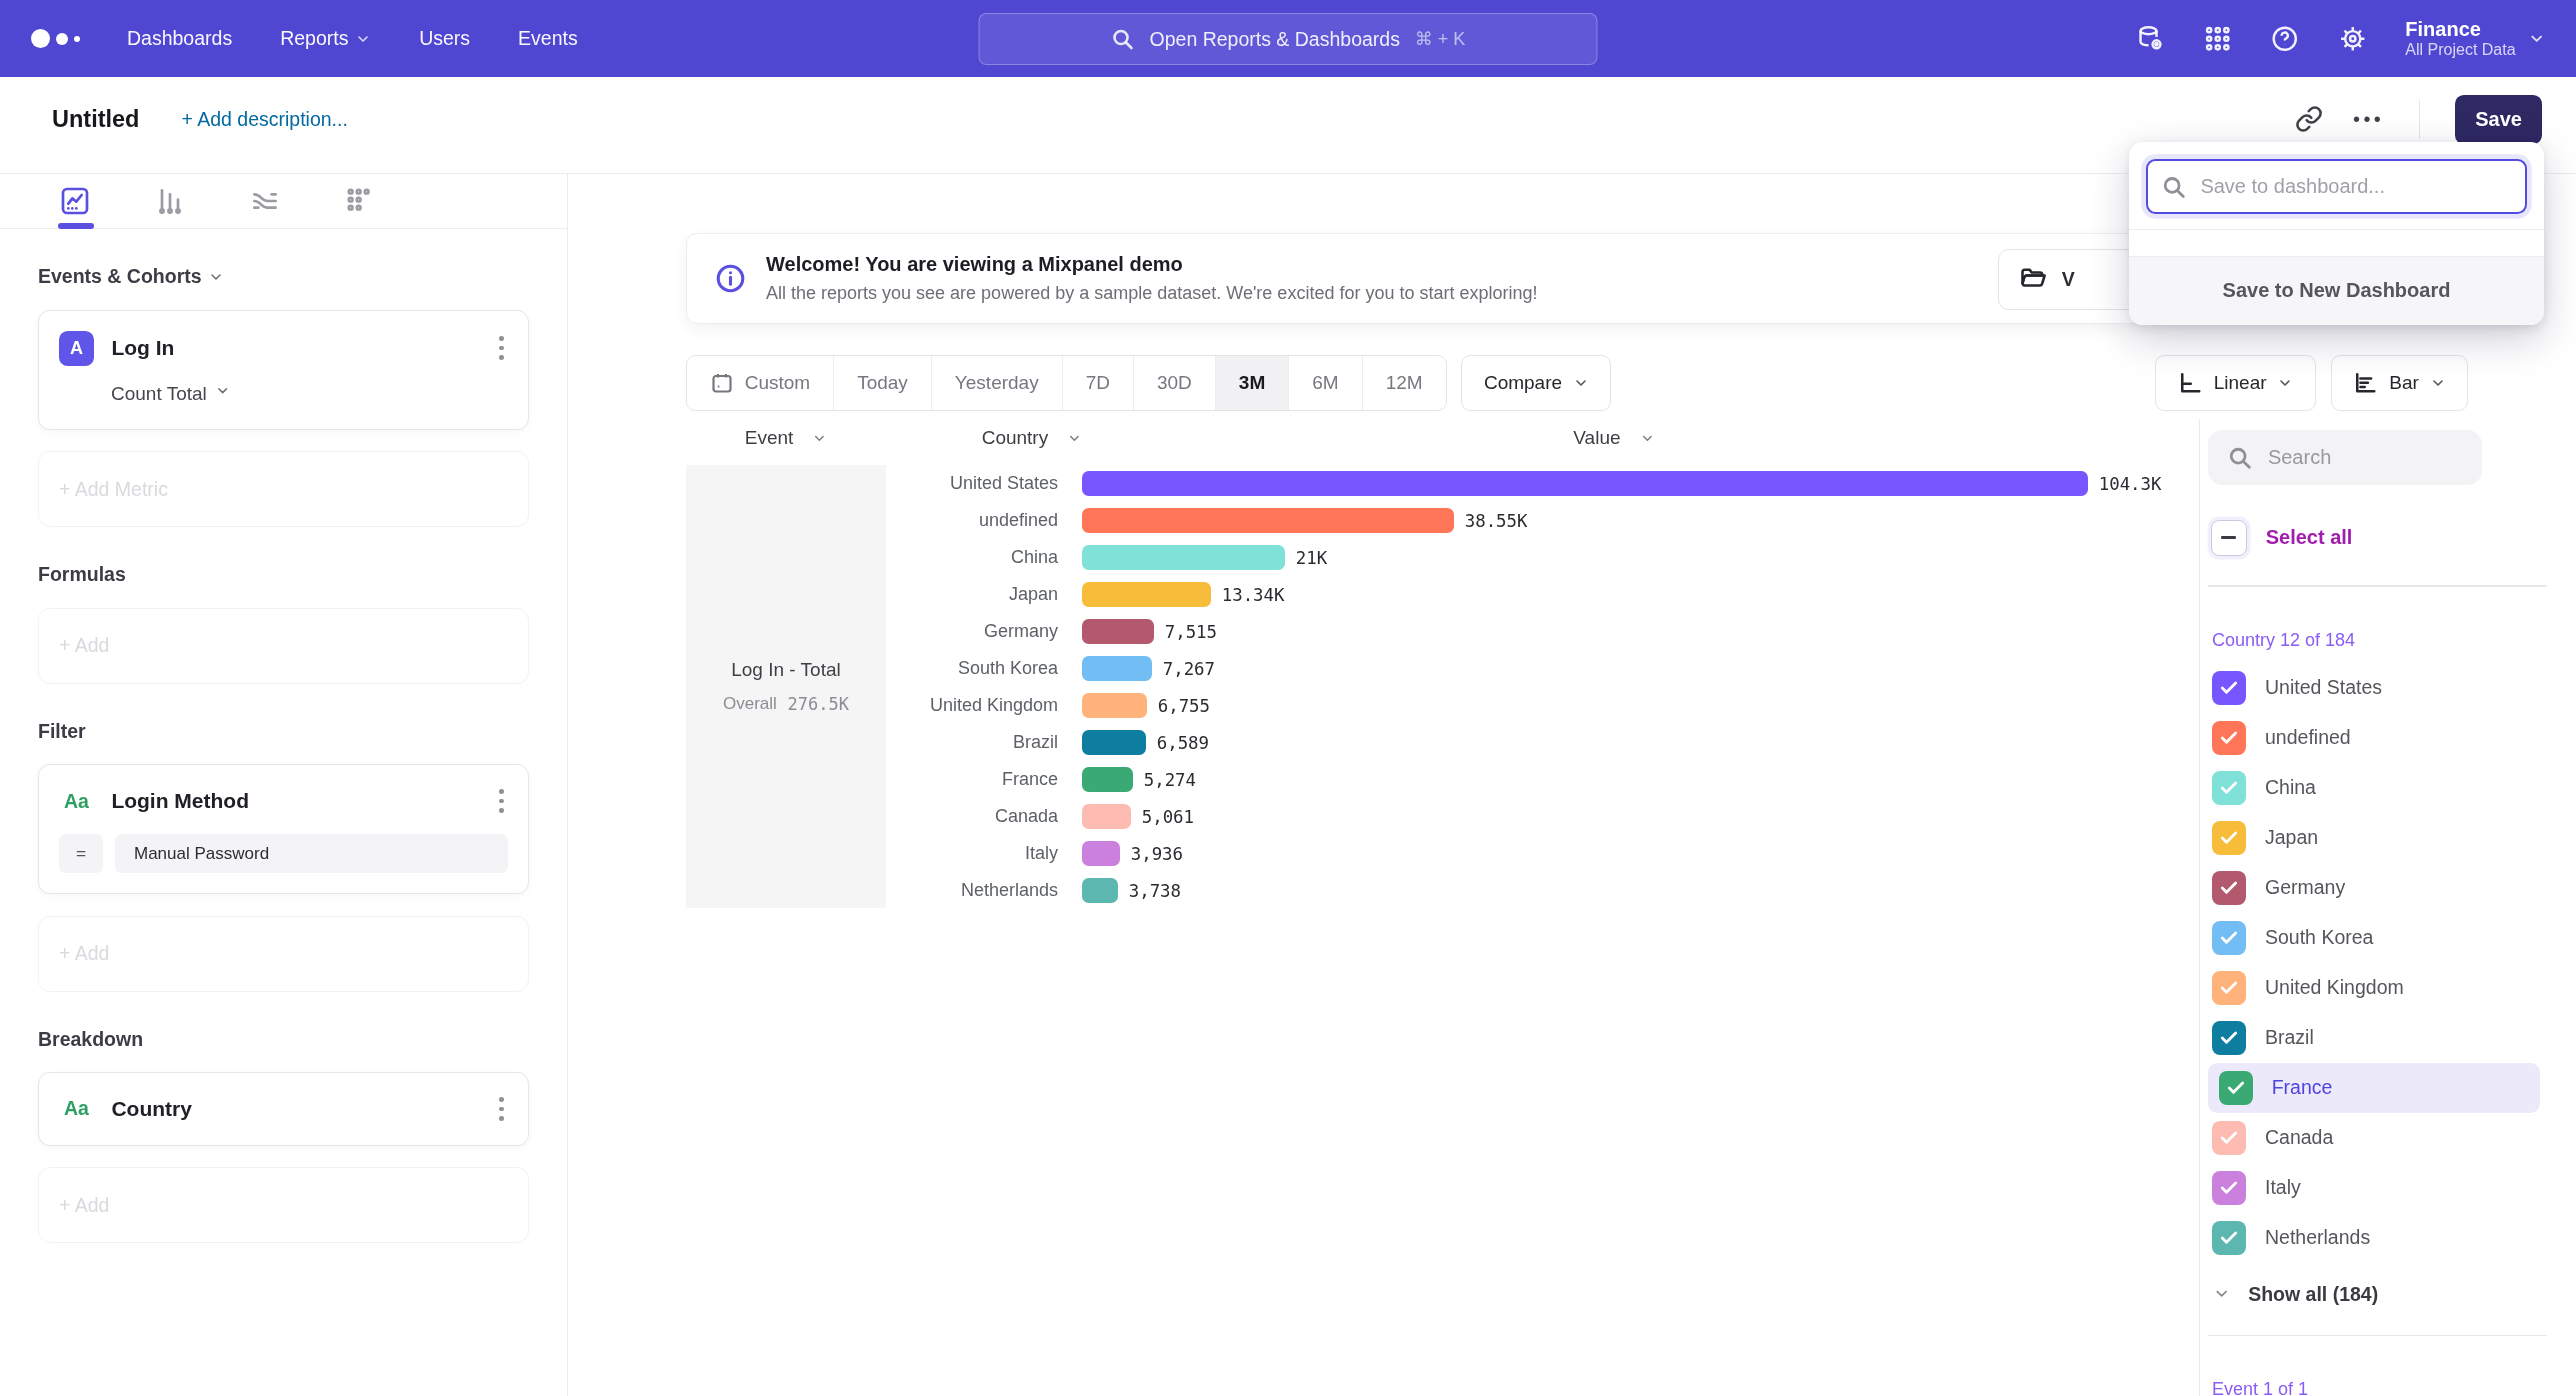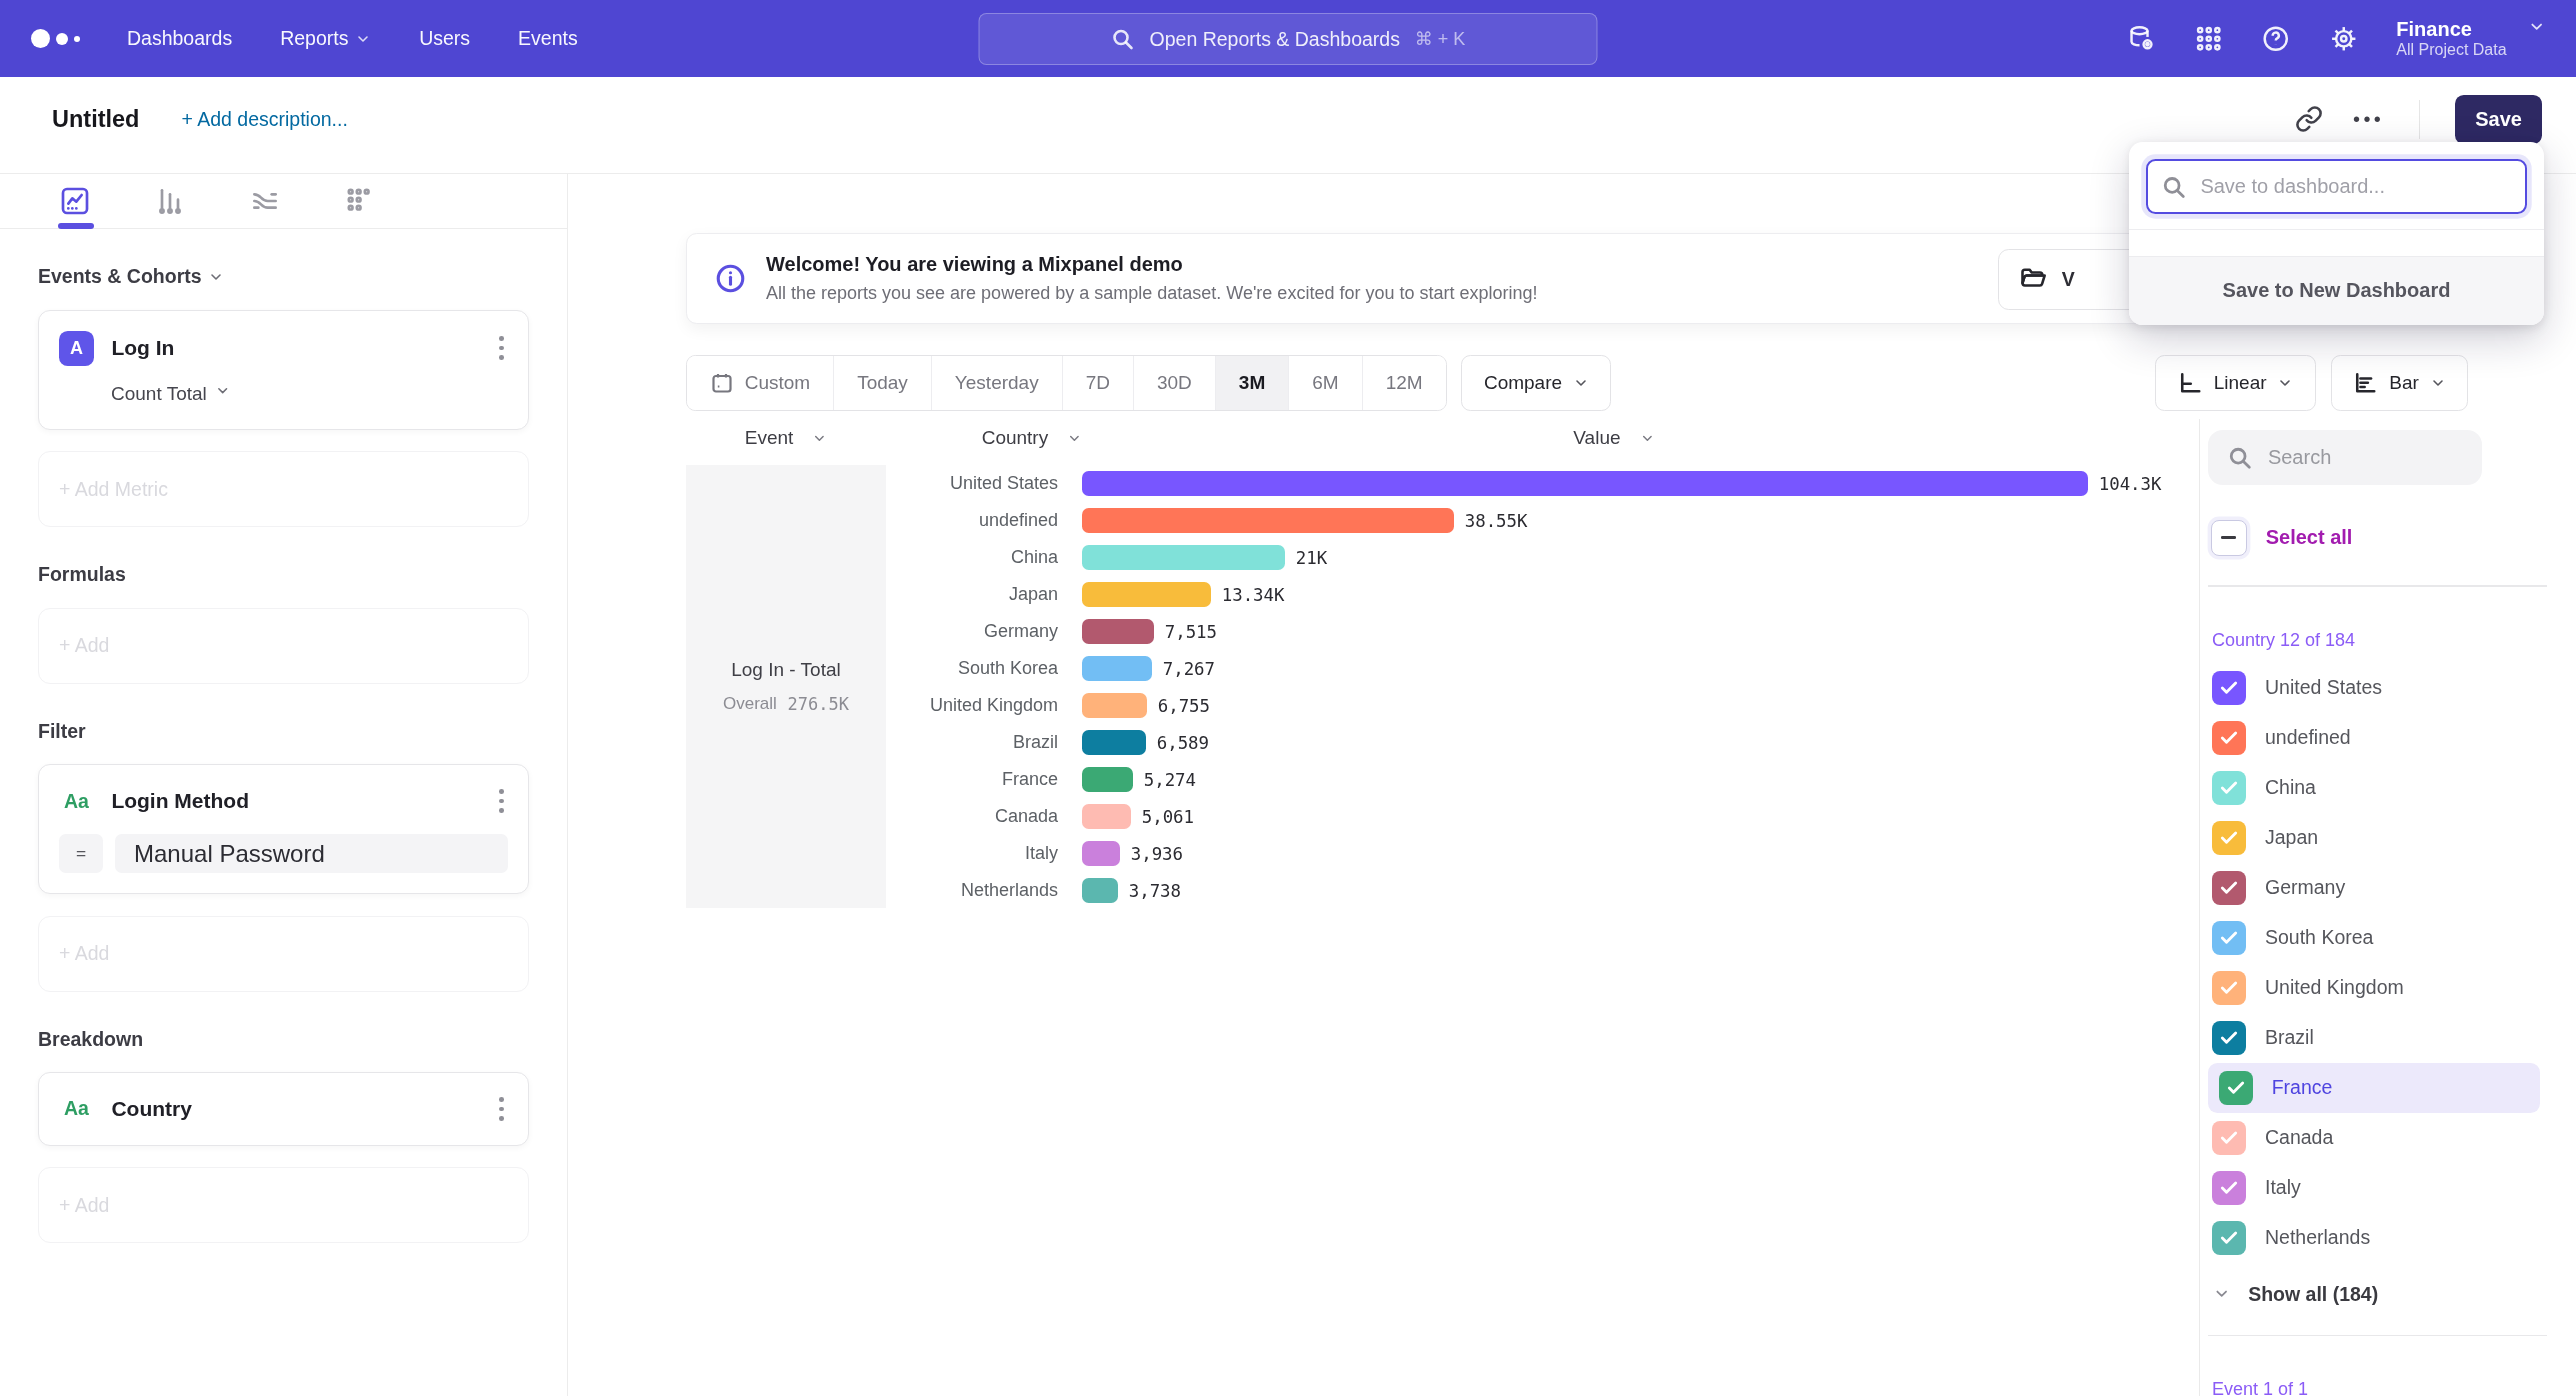--- a/index.html
+++ b/index.html
@@ -17,21 +17,21 @@
   .nav-link{color:rgba(255,255,255,.96);font-size:19.5px;display:flex;align-items:center;gap:6.7px;cursor:pointer}
   .nav-link .chev{width:16px;height:16px;color:rgba(255,255,255,.8)}
   .nav-search{position:absolute;left:50%;transform:translateX(-50%);top:13.4px;width:617px;height:50px;
       background:rgba(255,255,255,.10);border:1.3px solid rgba(255,255,255,.28);border-radius:8px;
       display:flex;align-items:center;justify-content:center;gap:14.8px;color:rgba(255,255,255,.9)}
   .nav-search .mag{width:24px;height:24px;stroke:rgba(255,255,255,.85)}
   .nav-search .q{font-size:19.5px}
   .nav-search .kbd{font-size:18px;color:rgba(255,255,255,.6)}
   .nav-right{margin-left:auto;display:flex;align-items:center;gap:38px}
   .nav-ic{width:29.5px;height:29.5px;stroke:rgba(255,255,255,.92);fill:none;stroke-width:2;cursor:pointer}
-  .proj{display:flex;gap:21px;cursor:pointer}
+  .proj{display:flex;align-items:center;gap:12px;cursor:pointer}
   .proj-name{font-size:20px;font-weight:700;color:#fff;line-height:1.15}
   .proj-sub{font-size:16px;color:rgba(255,255,255,.78)}
   .proj .chev{color:rgba(255,255,255,.85)}
 
   
   .titlebar{height:84px;display:flex;align-items:center;padding:0 34px 12px 52px;border-bottom:1.3px solid #ececec;background:#fff;position:relative;z-index:4}
   .doc-title{font-size:23.5px;font-weight:700;color:#17171c}
   .doc-desc{font-size:19.5px;color:#0369a1;margin-left:42px;cursor:text}
   .tb-right{margin-left:auto;display:flex;align-items:center;gap:29.5px}
   .tb-ic{width:28px;height:28px;stroke:#41414a;fill:none;stroke-width:2.2;stroke-linecap:round;stroke-linejoin:round;cursor:pointer}
@@ -58,21 +58,21 @@
   .badge-aa{color:#2E9E63;font-size:19.5px;font-weight:700;flex:none;width:35px;text-align:center}
   .card-label{font-size:21px;font-weight:700;color:#202027}
   .kebab{margin-left:auto;display:flex;flex-direction:column;gap:4.7px;cursor:pointer;padding:4px}
   .kebab i{width:4.7px;height:4.7px;border-radius:50%;background:#8f8f97;display:block}
   .metric-sub{margin:17.4px 0 4px 52px;font-size:19px;color:#46464e;display:flex;gap:8px;cursor:pointer}
   .metric-sub .chev{width:15.4px;height:15.4px;color:#6d6d75}
   .filter-row2{display:flex;gap:12px;margin-top:17.4px}
   .op-box{width:44px;height:39px;background:#f4f4f6;border-radius:6.7px;display:flex;align-items:center;justify-content:center;
       font-size:17.4px;color:#55555c;flex:none;cursor:pointer}
   .val-box{flex:1;height:39px;background:#f4f4f6;border-radius:6.7px;display:flex;align-items:center;padding:0 19px;
-      font-size:24px;color:#2c2c33;cursor:pointer}
+      font-size:17px;color:#2c2c33;cursor:pointer}
   .ghost{margin-top:21.5px;border:1.3px solid #f2f2f4;border-radius:12px;padding:25.5px 20px;font-size:19.5px;color:#d9d9de;cursor:pointer}
 
   
   .main{flex:1;display:flex;flex-direction:column;position:relative;background:#fff;min-width:0}
   .banner{margin:59px 34px 0 118px;height:89px;border:1.3px solid #ededf0;border-radius:10.7px;background:#fff;
       box-shadow:0 5.4px 14.8px rgba(0,0,0,.05);display:flex;align-items:center;padding:0 28px;position:relative}
   .info-ic{width:31px;height:31px;flex:none;stroke:#5B4FE0;fill:none;stroke-width:2.4;stroke-linecap:round}
   .banner-text{margin-left:20px;display:flex;flex-direction:column;gap:6.7px}
   .banner-title{font-size:20px;font-weight:700;color:#1d1d24}
   .banner-sub{font-size:18px;color:#6e6e76}

